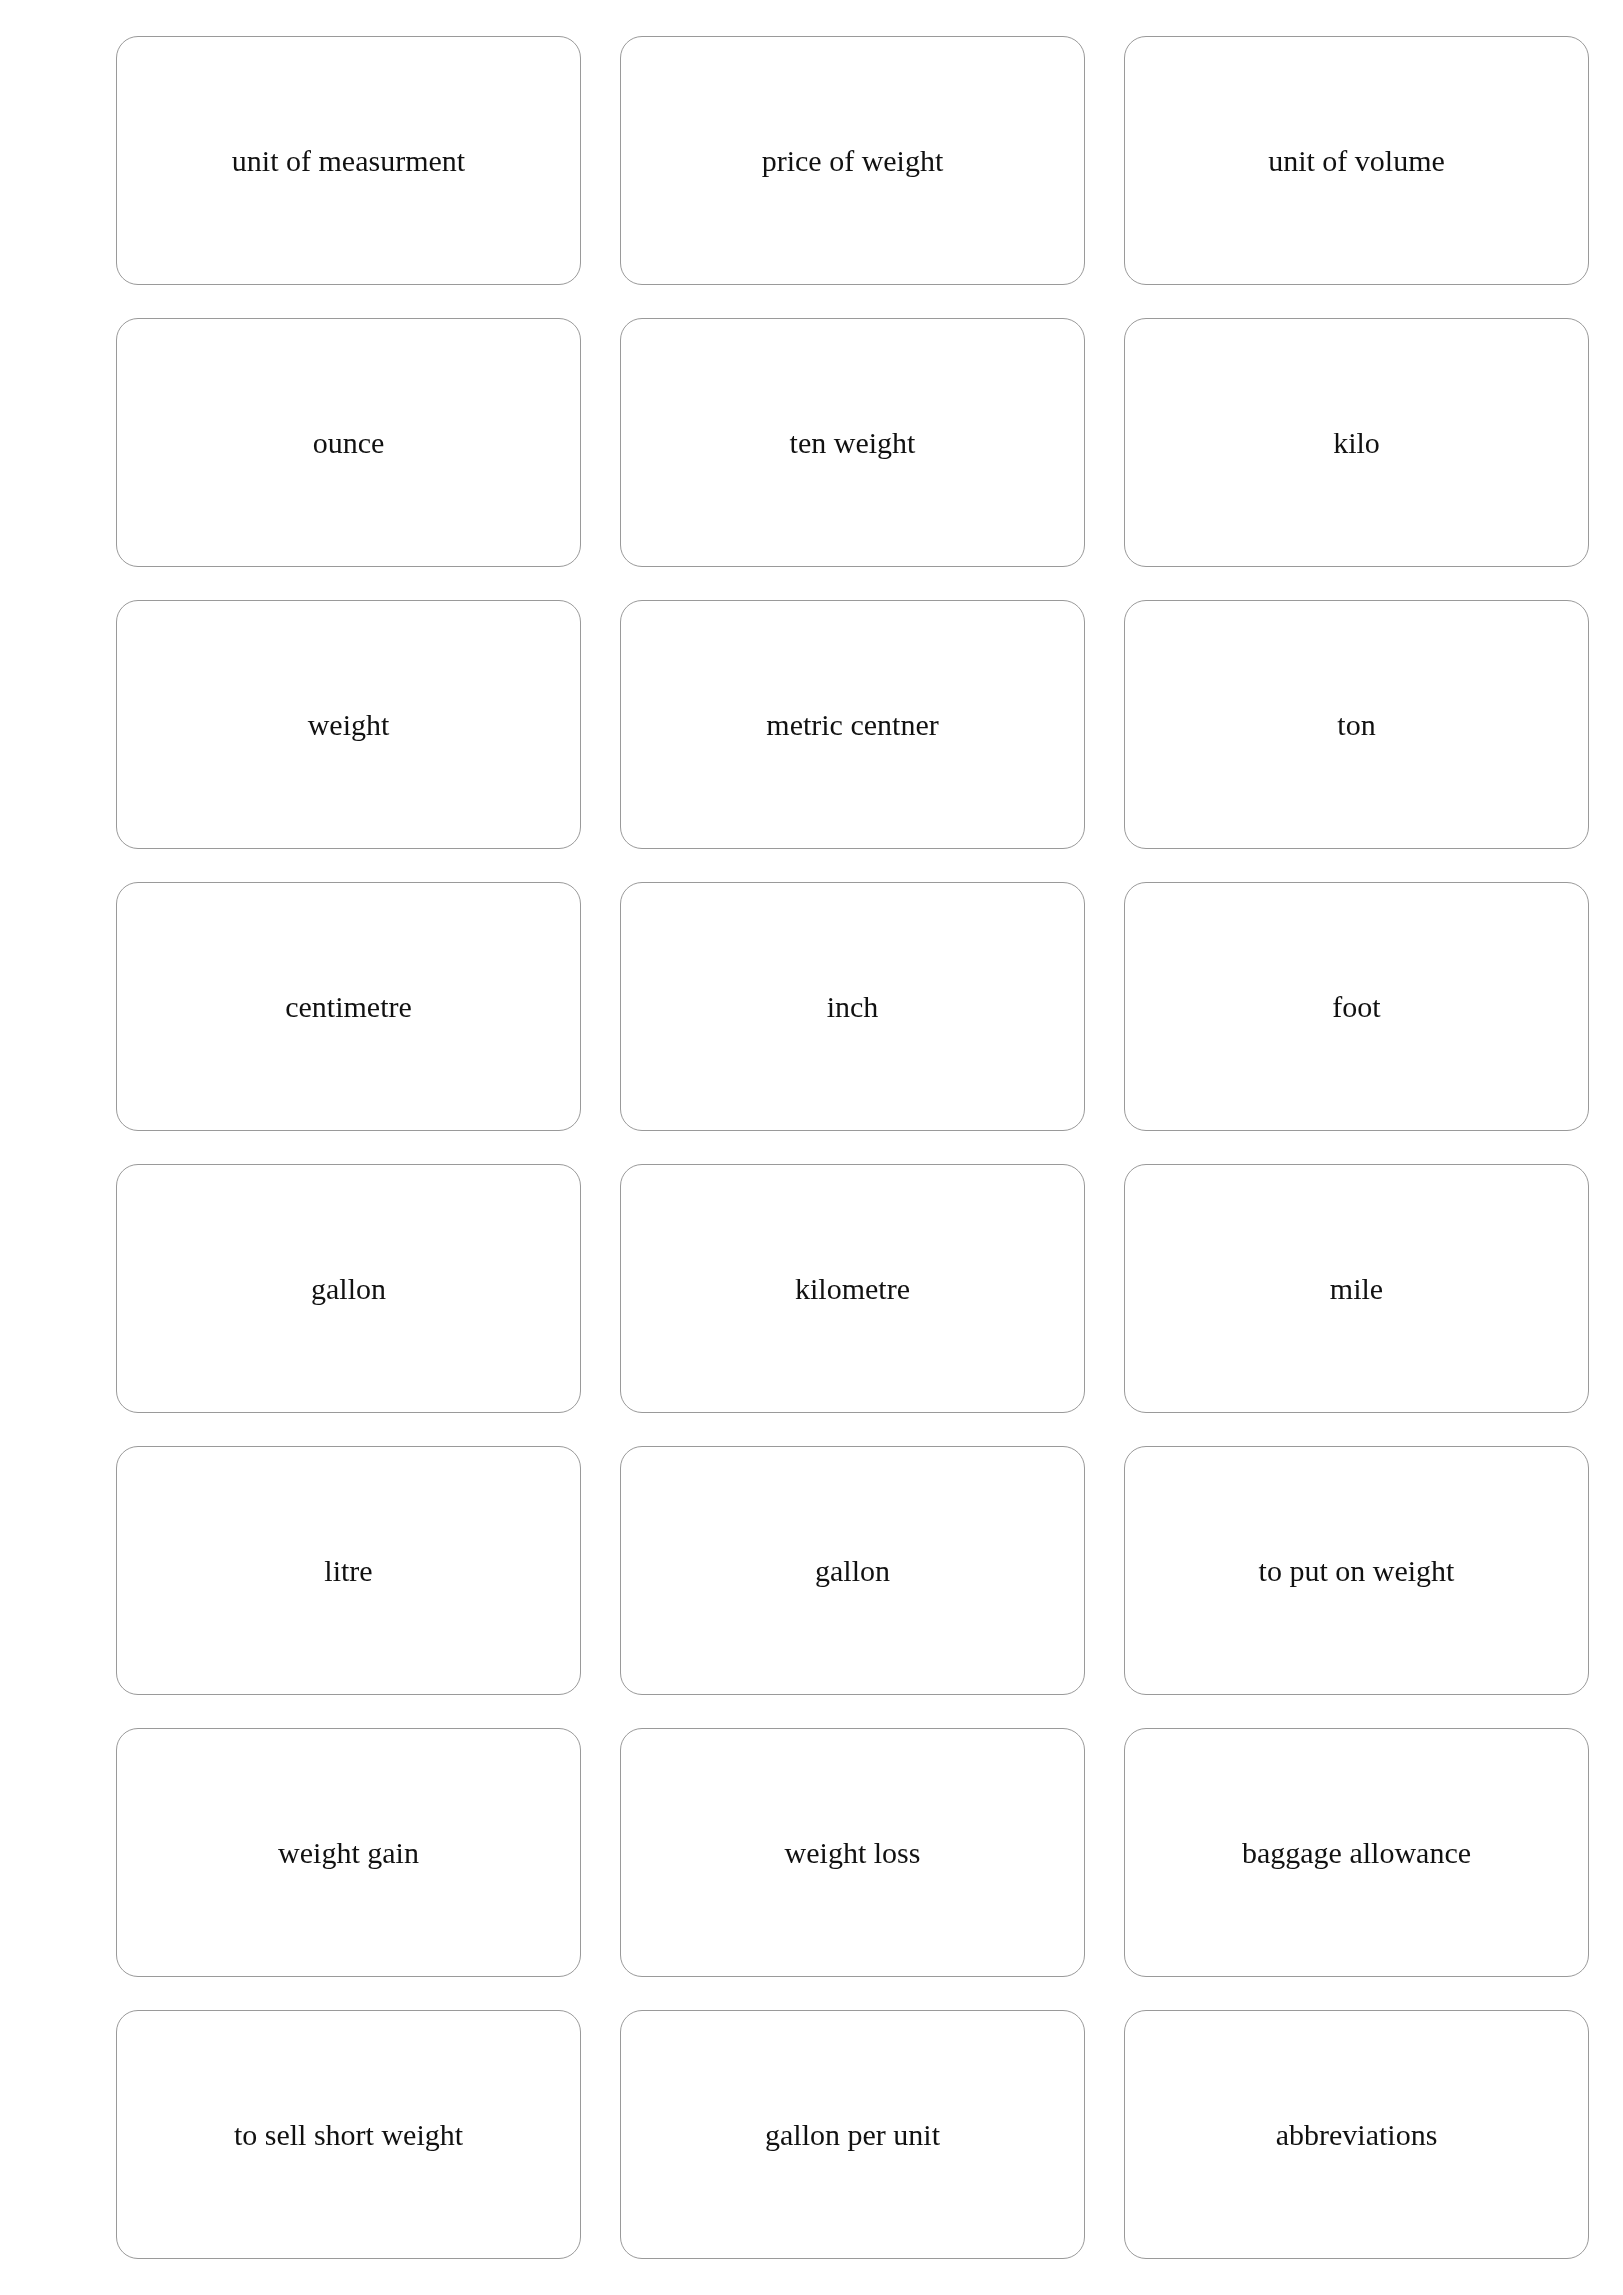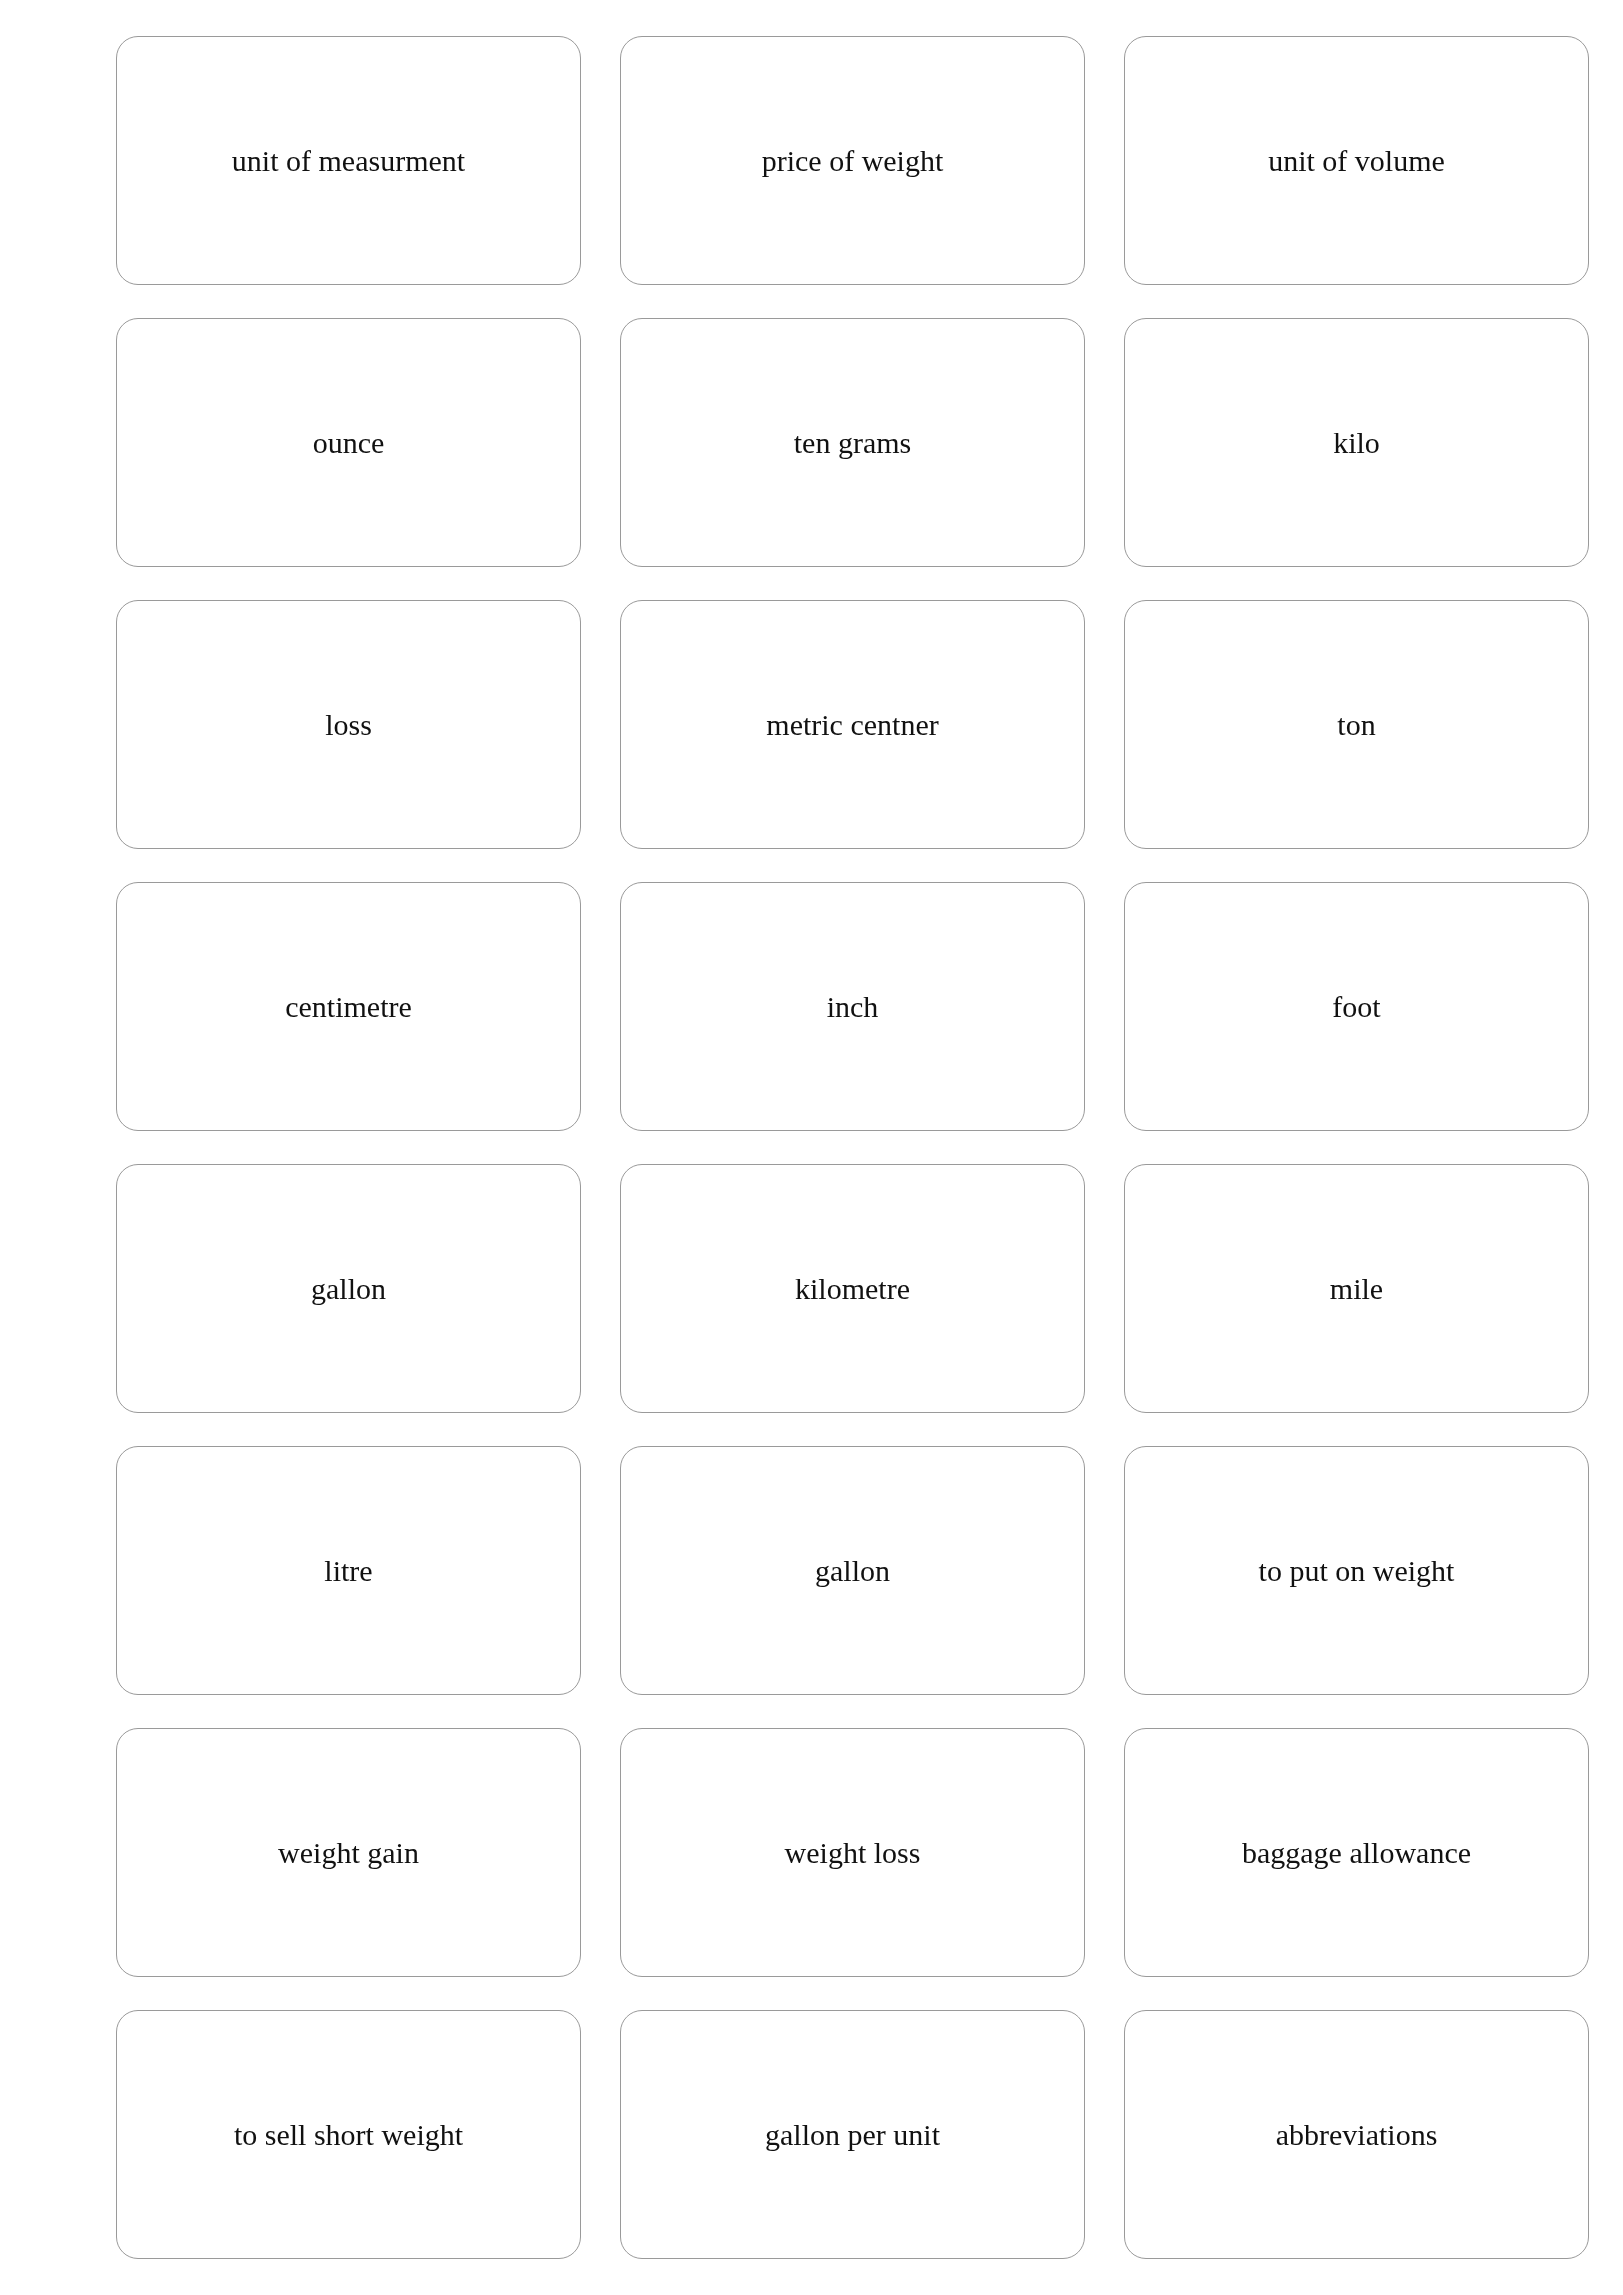--- a/index.html
+++ b/index.html
@@ -61,28 +61,28 @@
       <span class="card-label">price of weight</span>
     </div>
     <div class="card">
       <span class="card-label">unit of volume</span>
     </div>
 
     <div class="card">
       <span class="card-label">ounce</span>
     </div>
     <div class="card">
-      <span class="card-label">ten grams</span>
+      <span class="card-label">ten weight</span>
     </div>
     <div class="card">
       <span class="card-label">kilo</span>
     </div>
 
     <div class="card">
-      <span class="card-label">loss</span>
+      <span class="card-label">weight</span>
     </div>
     <div class="card">
       <span class="card-label">metric centner</span>
     </div>
     <div class="card">
       <span class="card-label">ton</span>
     </div>
 
     <div class="card">
       <span class="card-label">centimetre</span>

